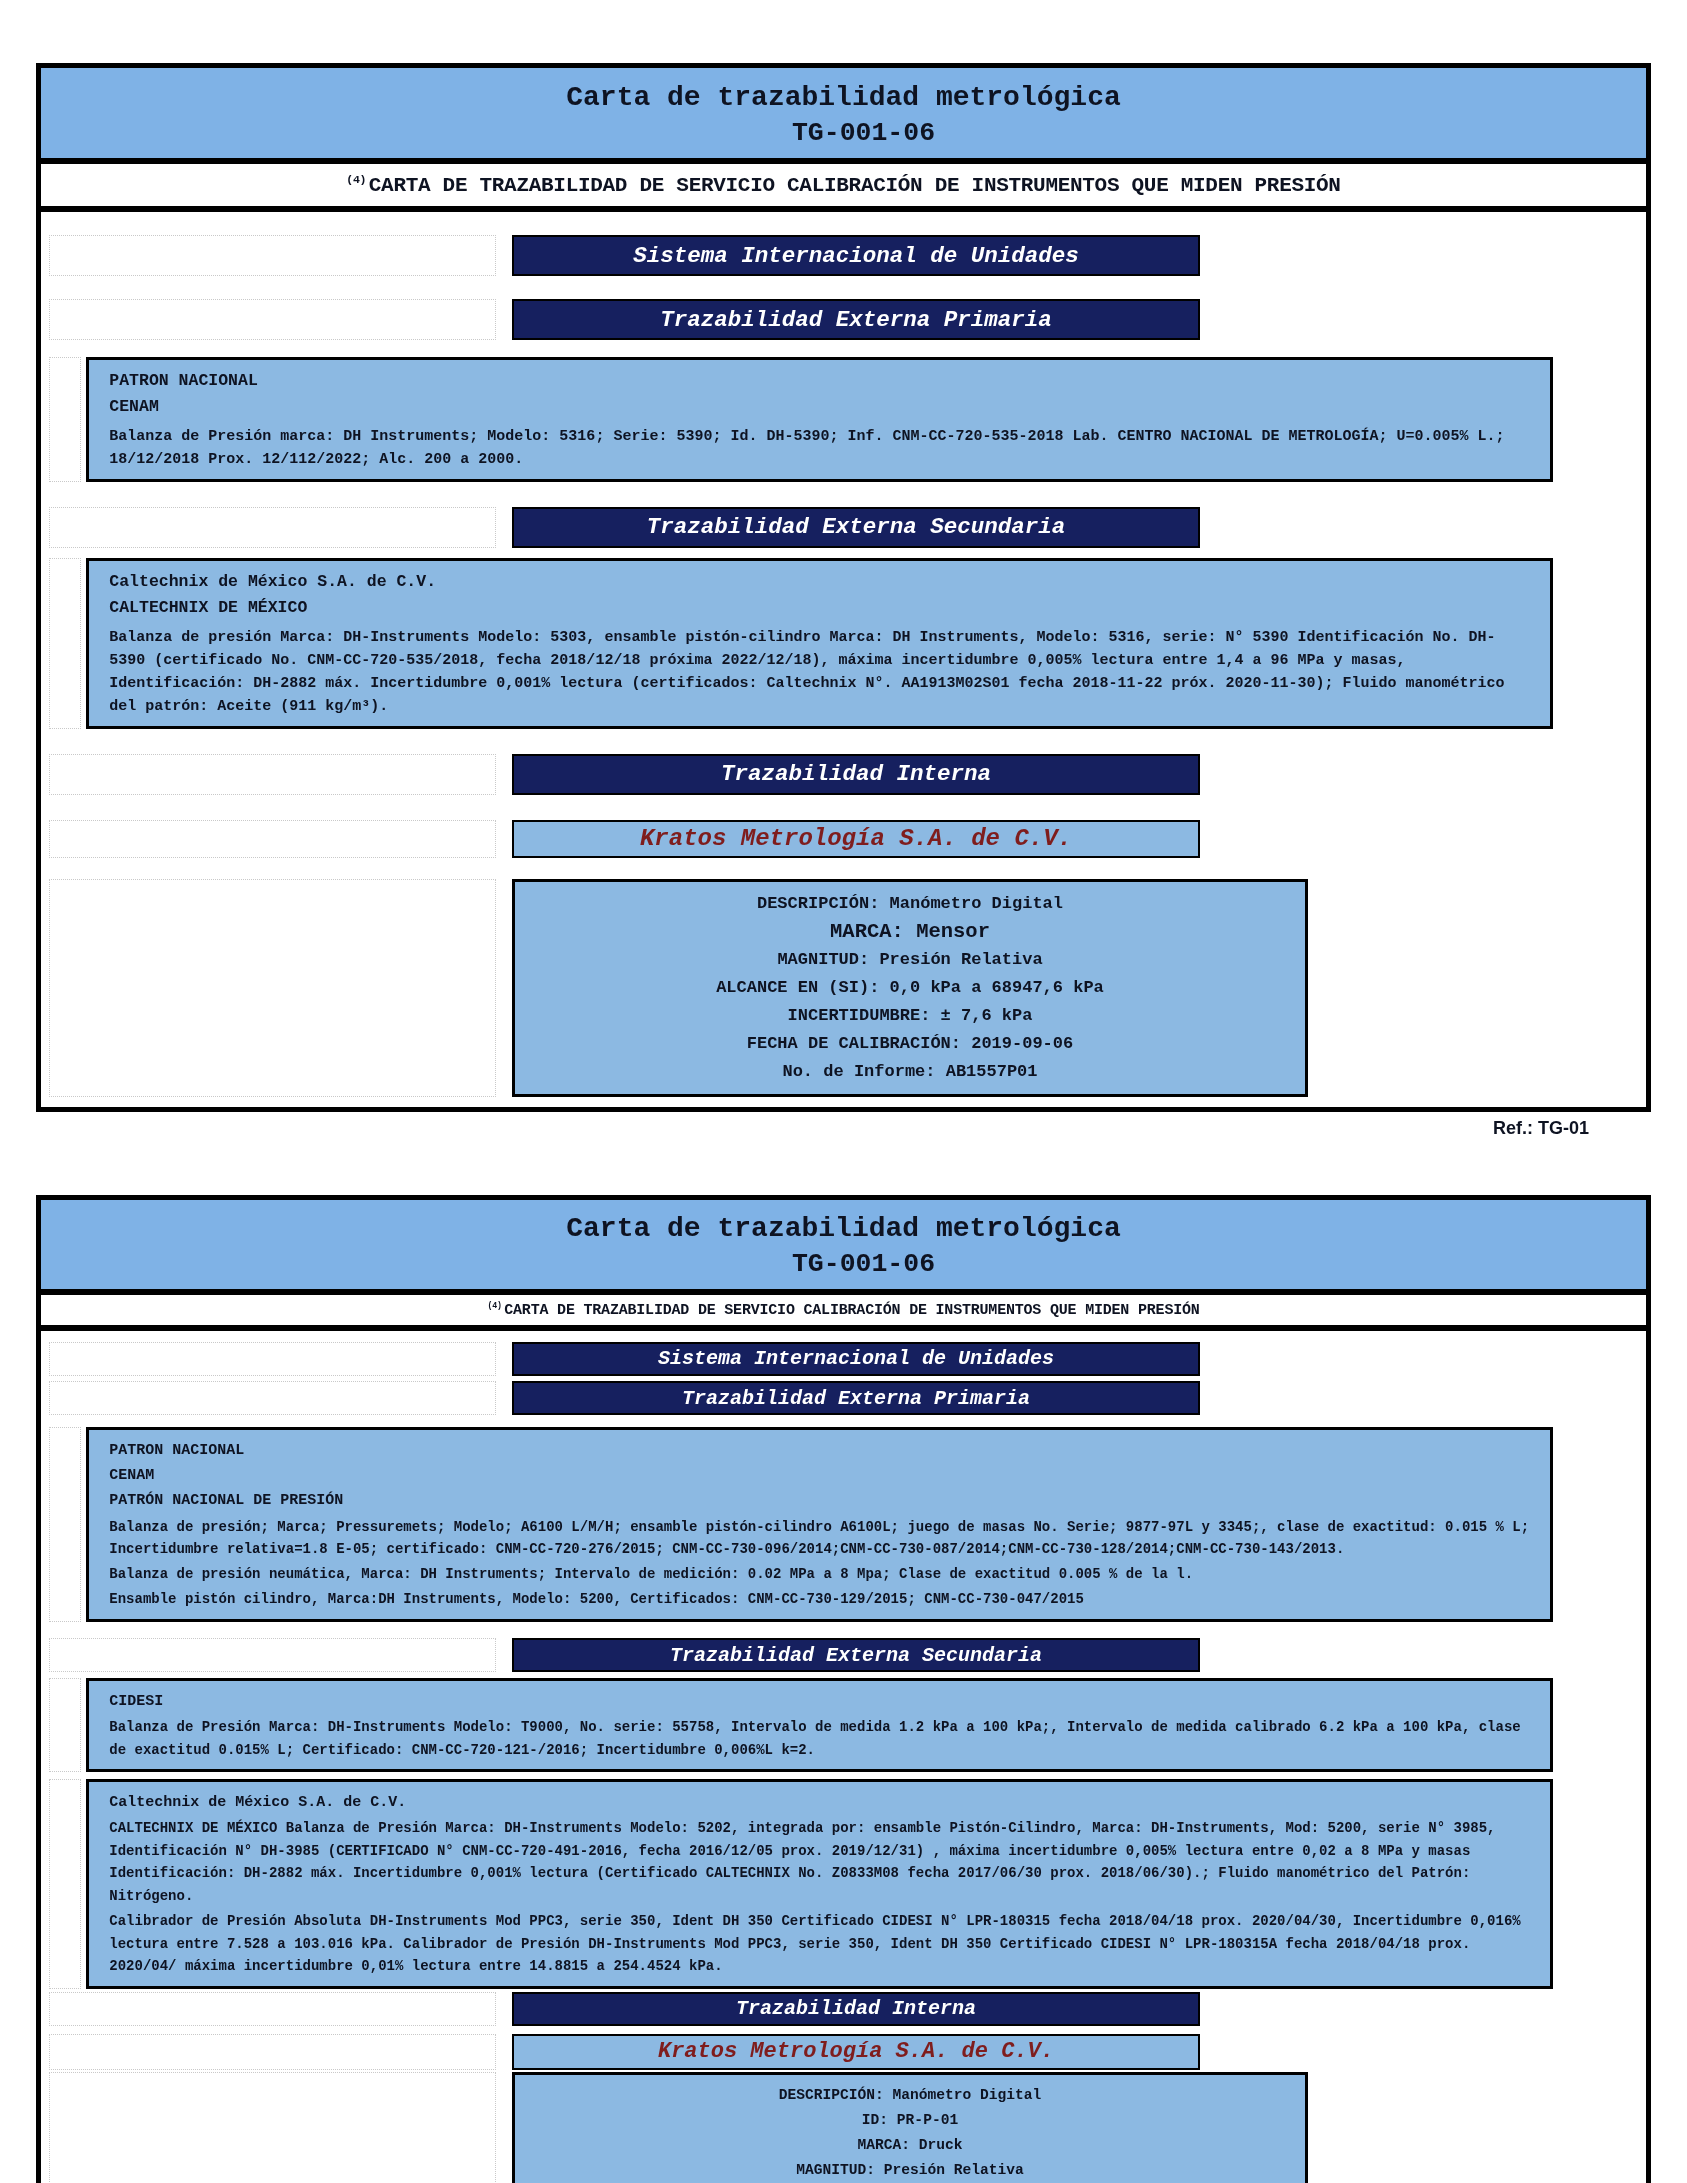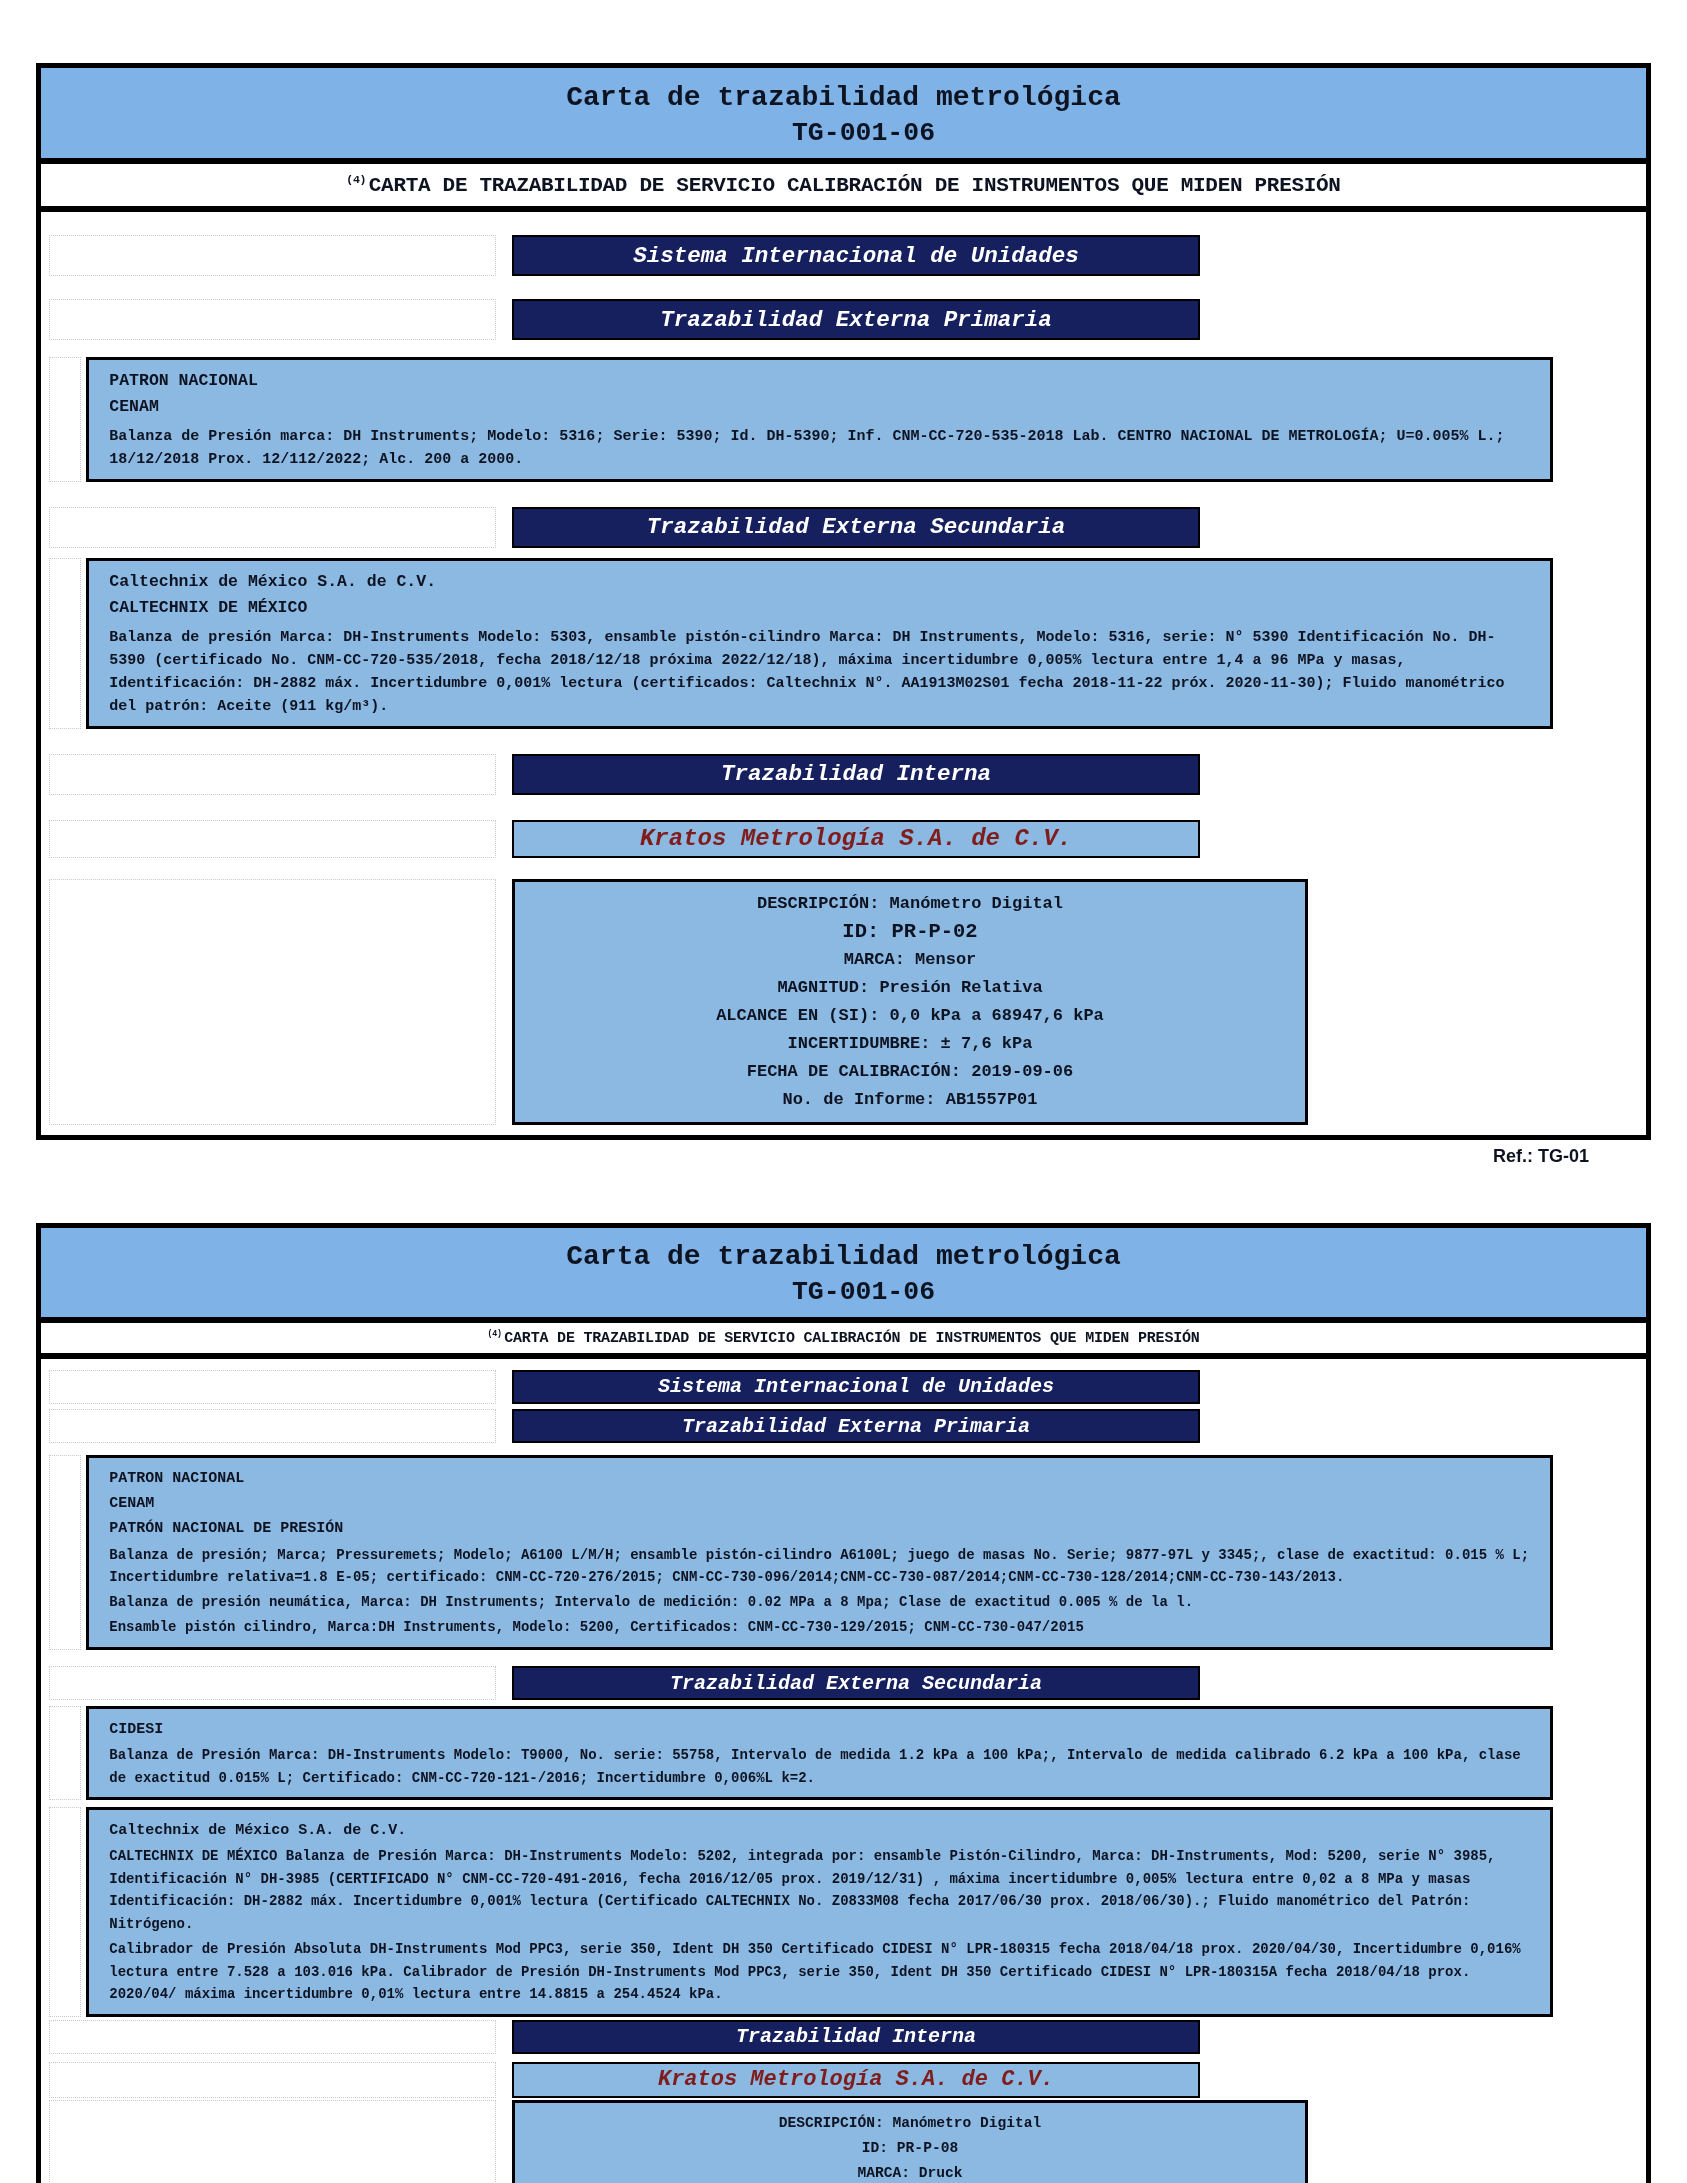--- a/index.html
+++ b/index.html
@@ -135,21 +135,20 @@
 
       <div class="row r7">
         <div class="dashed-cell"></div>
         <div class="kratos-banner">Kratos Metrología S.A. de C.V.</div>
       </div>
 
       <div class="row r8">
         <div class="dashed-cell"></div>
         <div class="device-box">
           <div class="dev-line">DESCRIPCIÓN: Manómetro Digital</div>
-          <div class="dev-line">ID: PR-P-02</div>
           <div class="dev-line">MARCA: Mensor</div>
           <div class="dev-line">MAGNITUD: Presión Relativa</div>
           <div class="dev-line">ALCANCE EN (SI): 0,0 kPa a 68947,6 kPa</div>
           <div class="dev-line">INCERTIDUMBRE: ± 7,6 kPa</div>
           <div class="dev-line">FECHA DE CALIBRACIÓN: 2019-09-06</div>
           <div class="dev-line">No. de Informe: AB1557P01</div>
         </div>
       </div>
 
     </div>
@@ -217,21 +216,21 @@
 
       <div class="row r8">
         <div class="dashed-cell"></div>
         <div class="kratos-banner">Kratos Metrología S.A. de C.V.</div>
       </div>
 
       <div class="row r9">
         <div class="dashed-cell"></div>
         <div class="device-box">
           <div class="dev-line">DESCRIPCIÓN: Manómetro Digital</div>
-          <div class="dev-line">ID: PR-P-08</div>
+          <div class="dev-line">ID: PR-P-01</div>
           <div class="dev-line">MARCA: Druck</div>
           <div class="dev-line">MAGNITUD: Presión Relativa</div>
           <div class="dev-line">ALCANCE EN (SI): 20,68 kPa a 2068,43 kPa</div>
           <div class="dev-line">INCERTIDUMBRE: ± 0,21 kPa</div>
 
         </div>
       </div>
 
     </div>
   </section>

